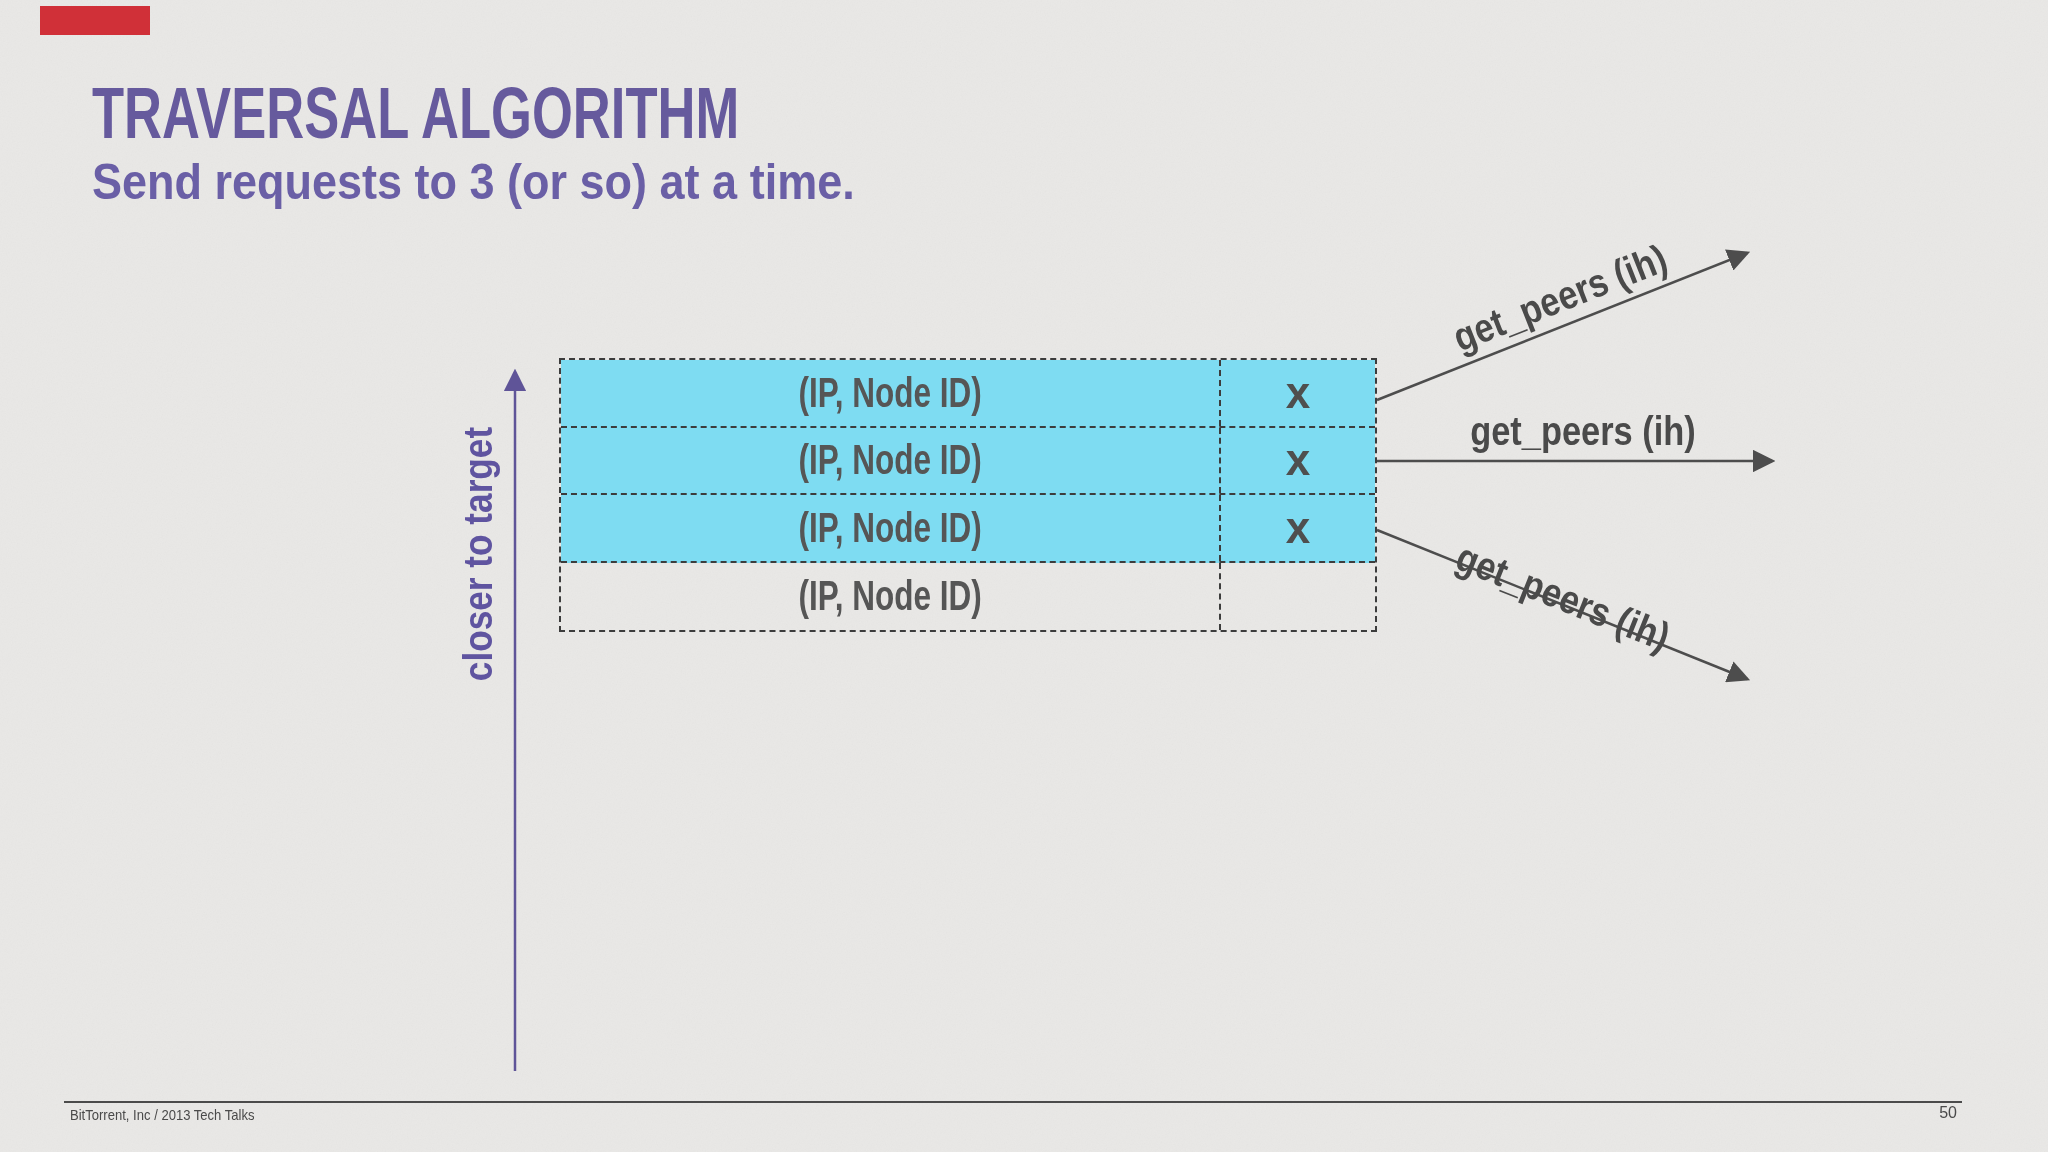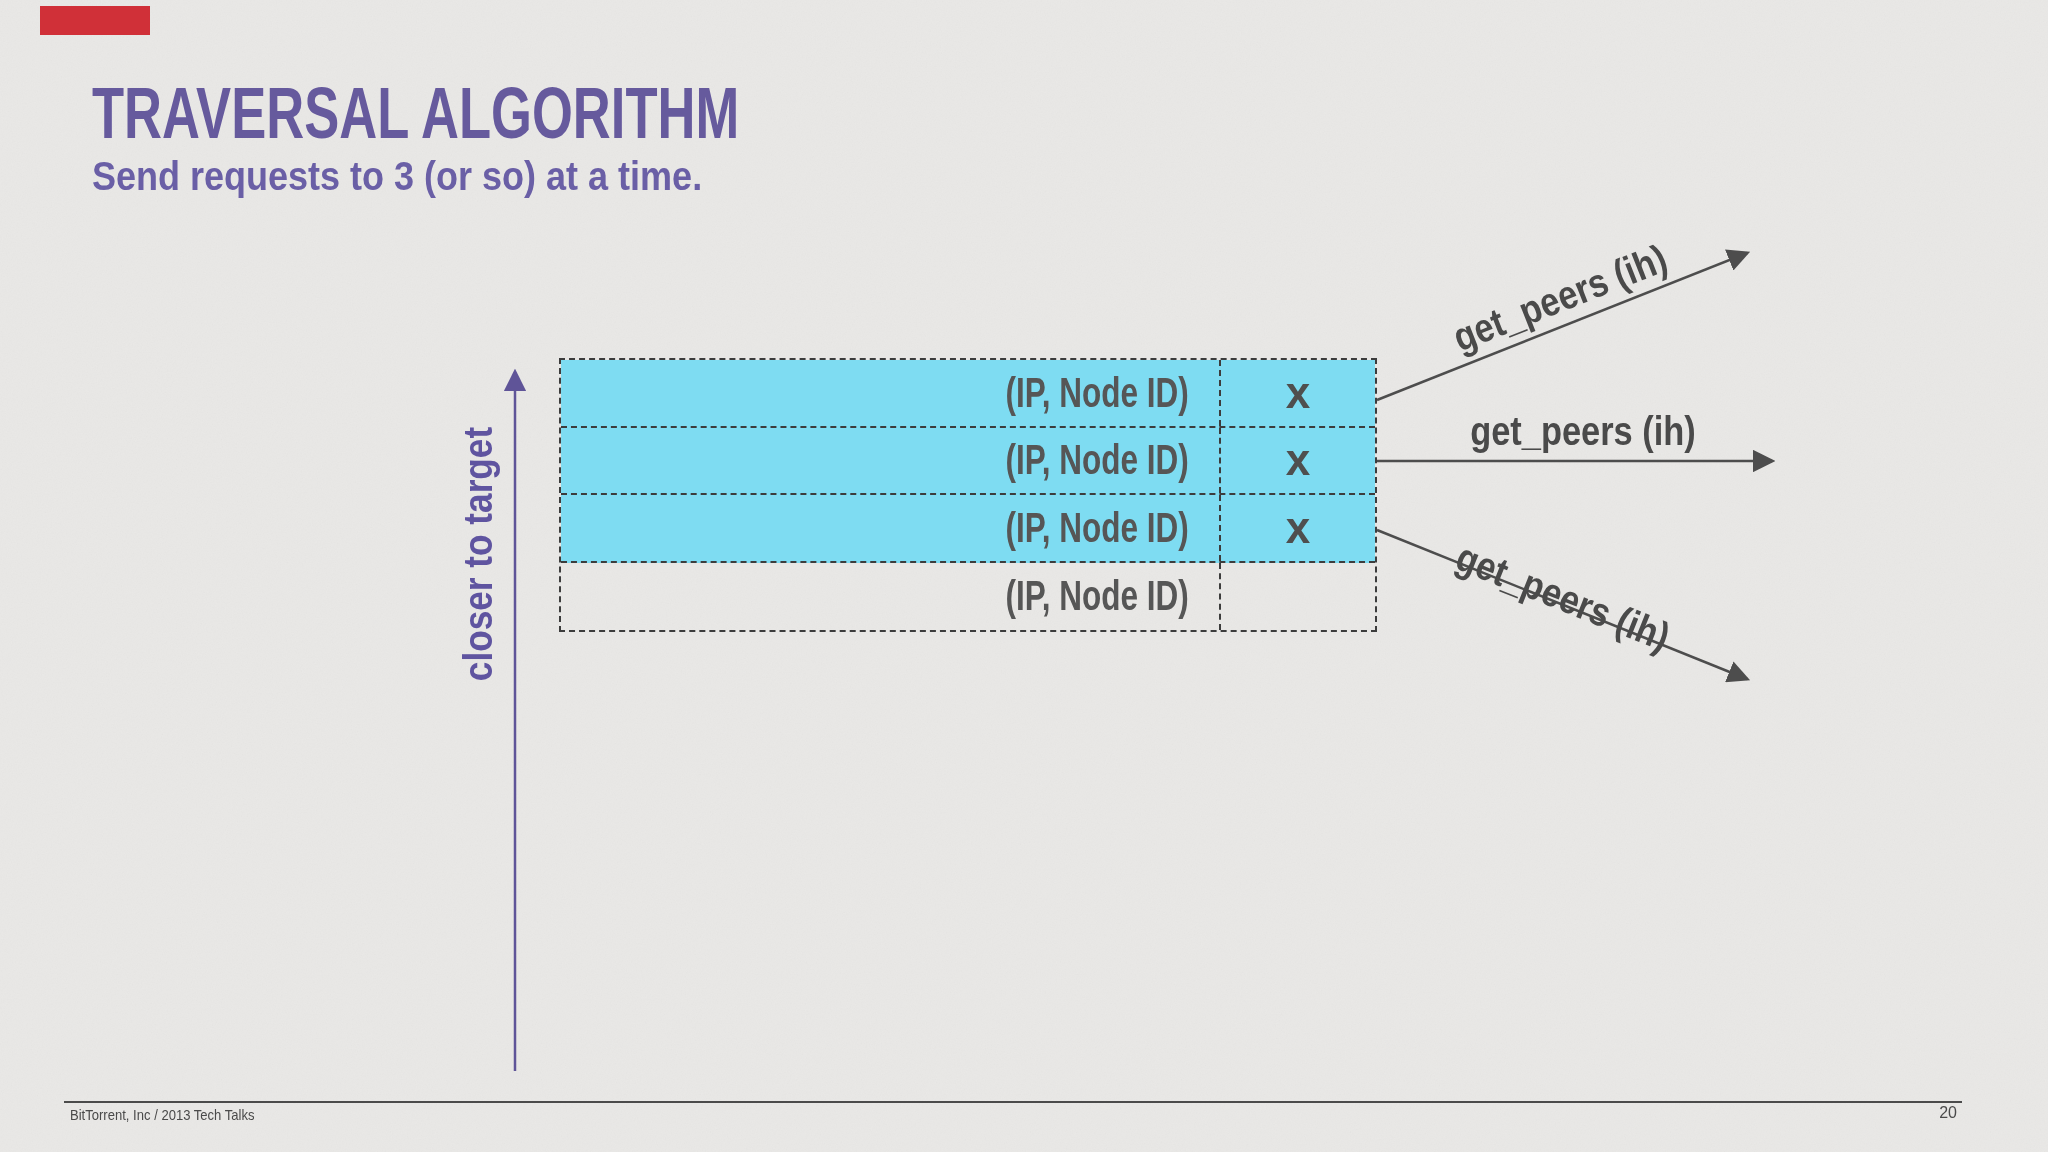--- a/index.html
+++ b/index.html
@@ -14,41 +14,41 @@
   
   #red-tab{left:40px;top:6px;width:110px;height:29px;background:#d03038;}
 
   
   #title{
     left:92px;top:69px;font-size:73px;font-weight:bold;line-height:1.2;
     color:#665a9d;white-space:nowrap;text-decoration:underline;
   }
   #title .squeeze{display:inline-block;transform:scaleX(0.72);transform-origin:0 50%;letter-spacing:0px;}
   #subtitle{
-    left:92px;top:152px;font-size:40px;font-weight:600;line-height:1.2;
+    left:92px;top:152px;font-size:50px;font-weight:600;line-height:1.2;
     color:#6a5fa6;white-space:nowrap;text-decoration:underline;
   }
   #subtitle .squeeze{display:inline-block;transform:scaleX(0.90);transform-origin:0 50%;}
 
   
   #axis-label{
     left:478px;top:554px;font-size:40px;font-weight:600;color:#5f54a0;white-space:nowrap;
     transform:translate(-50%,-50%) rotate(-90deg) scaleX(0.88);
   }
 
   
   #node-table{
     left:559px;top:358px;width:818px;height:274px;
     border:2px dashed #3c3c3c;box-sizing:border-box;
   }
   .trow{display:flex;height:67.5px;box-sizing:border-box;}
   .trow.divider{border-bottom:2px dashed #3c3c3c;}
   .trow.hl{background:#7edcf2;}
   .cell-main{
-    flex:0 0 658px;display:flex;align-items:center;justify-content:flex-end;
+    flex:0 0 658px;display:flex;align-items:center;justify-content:center;
     font-size:42px;font-weight:600;color:#565656;white-space:nowrap;
   }
   .cell-main .squeeze{display:inline-block;transform:scaleX(0.75);}
   .cell-x{
     flex:1 1 auto;border-left:2px dashed #3c3c3c;box-sizing:border-box;
     display:flex;align-items:center;justify-content:center;
     font-size:44px;font-weight:600;color:#4f4f4f;
   }
 
   
@@ -144,13 +144,13 @@
 </div>
 <div class="gp-label" id="gp-mid">
   <span class="squeeze">get_peers (ih)</span>
 </div>
 <div class="gp-label" id="gp-bot">
   <span class="squeeze">get_peers (ih)</span>
 </div>
 
 <div class="abs" id="footer-rule"></div>
 <div class="abs" id="footer-left">BitTorrent, Inc / 2013 Tech Talks</div>
-<div class="abs" id="footer-page">20</div>
+<div class="abs" id="footer-page">50</div>
 
 </body></html>

